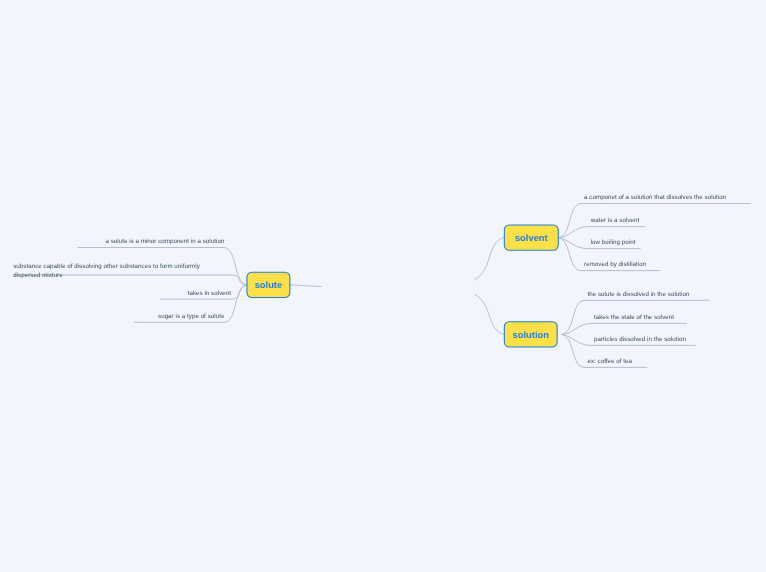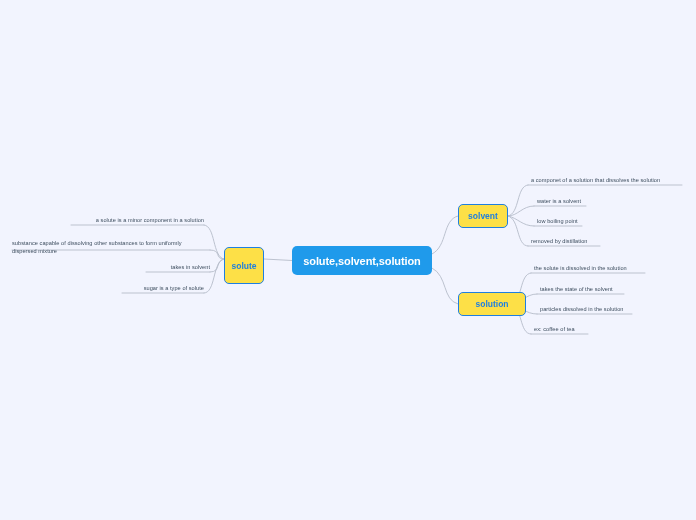--- a/index.html
+++ b/index.html
@@ -59,23 +59,23 @@
     border: 1.6px solid #1f7fe0;
     border-radius: 5px;
     color: #1f7fe0;
     font-size: 8.5px;
     font-weight: bold;
     display: flex;
     align-items: center;
     justify-content: center;
     z-index: 5;
   }
-  .branch-node.solute   { left: 224px; top: 247px; width: 40px; height: 37px; }
+  .branch-node.solute   { left: 224px; top: 247px; width: 40px; height: 24px; }
   .branch-node.solvent  { left: 458px; top: 204px; width: 50px; height: 24px; }
-  .branch-node.solution { left: 458px; top: 292px; width: 68px; height: 24px; }
+  .branch-node.solution { left: 458px; top: 292px; width: 49px; height: 24px; }
 
   
   .leaf {
     position: absolute;
     font-size: 5.6px;
     line-height: 7.5px;
     color: #3d4d5e;
     letter-spacing: 0.05px;
     white-space: nowrap;
     z-index: 4;
@@ -135,21 +135,20 @@
 
       <g>
         <path d="M531,273 L645,273"></path>
         <path d="M537,294 L624,294"></path>
         <path d="M537,314 L632,314"></path>
         <path d="M531,334 L588,334"></path>
       </g>
     </g>
   </svg>
 
-  <div class="root-node">solute,solvent,solution</div>
 
   <div class="branch-node solute">solute</div>
 
   <div class="branch-node solvent">solvent</div>
 
   <div class="branch-node solution">solution</div>
 
   <div class="leaf left" style="left:4px; top:217px; width:200px;">a solute is a minor component in a solution</div>
 
   <div class="leaf left wrap" style="left:12px; top:240px; width:190px; text-align:left;">substance capable of dissolving other substances to form uniformly dispersed mixture</div>

